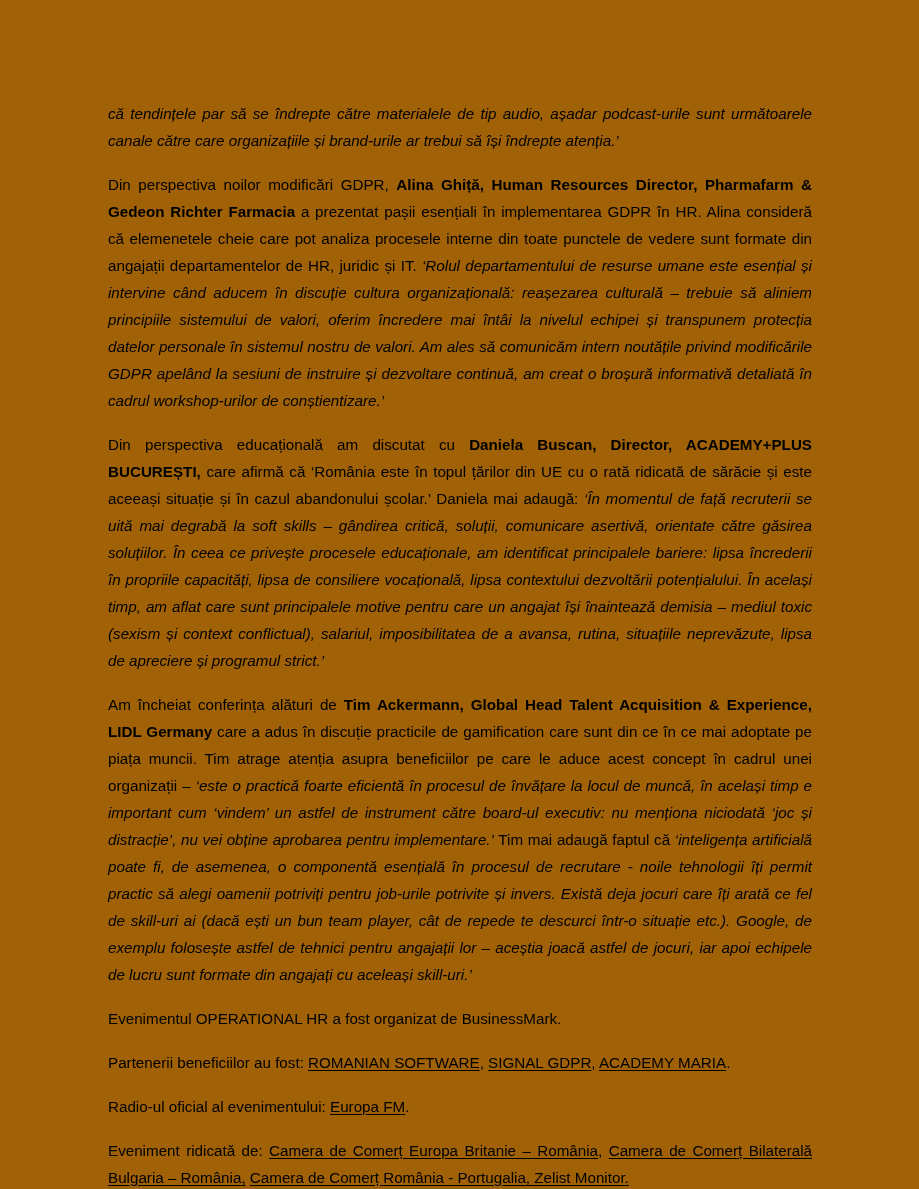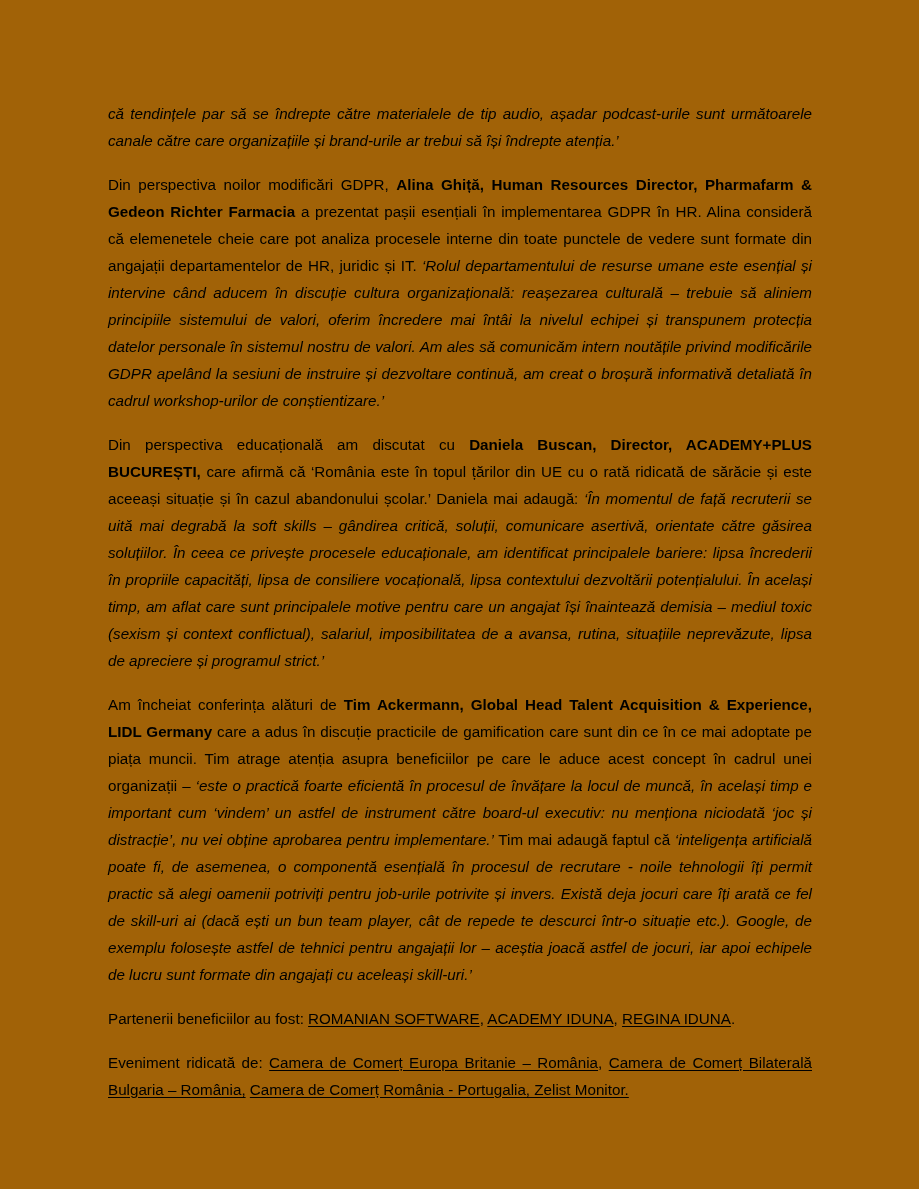--- a/index.html
+++ b/index.html
@@ -44,16 +44,18 @@
 </style>
 </head>
 <body>
 
 <div id="page">
   <div id="content">
       <p class="para"><span class="it">că tendințele par să se îndrepte către materialele de tip audio, așadar podcast-urile sunt următoarele canale către care organizațiile și brand-urile ar trebui să își îndrepte atenția.’</span></p>
       <p class="para"><span>Din perspectiva noilor modificări GDPR, </span><span class="bd">Alina Ghiță, Human Resources Director, Pharmafarm &amp; Gedeon Richter Farmacia</span><span> a prezentat pașii esențiali în implementarea GDPR în HR. Alina consideră că elemenetele cheie care pot analiza procesele interne din toate punctele de vedere sunt formate din angajații departamentelor de HR, juridic și IT. </span><span class="it">‘Rolul departamentului de resurse umane este esențial și intervine când aducem în discuție cultura organizațională: reașezarea culturală – trebuie să aliniem principiile sistemului de valori, oferim încredere mai întâi la nivelul echipei și transpunem protecția datelor personale în sistemul nostru de valori. Am ales să comunicăm intern noutățile privind modificările GDPR apelând la sesiuni de instruire și dezvoltare continuă, am creat o broșură informativă detaliată în cadrul workshop-urilor de conștientizare.’</span></p>
       <p class="para"><span>Din perspectiva educațională am discutat cu </span><span class="bd">Daniela Buscan, Director, ACADEMY+PLUS BUCUREȘTI,</span><span> care afirmă că ‘România este în topul țărilor din UE cu o rată ridicată de sărăcie și este aceeași situație și în cazul abandonului școlar.’ Daniela mai adaugă: </span><span class="it">‘În momentul de față recruterii se uită mai degrabă la soft skills – gândirea critică, soluții, comunicare asertivă, orientate către găsirea soluțiilor. În ceea ce privește procesele educaționale, am identificat principalele bariere: lipsa încrederii în propriile capacități, lipsa de consiliere vocațională, lipsa contextului dezvoltării potențialului. În același timp, am aflat care sunt principalele motive pentru care un angajat își înaintează demisia – mediul toxic (sexism și context conflictual), salariul, imposibilitatea de a avansa, rutina, situațiile neprevăzute, lipsa de apreciere și programul strict.’</span></p>
       <p class="para"><span>Am încheiat conferința alături de </span><span class="bd">Tim Ackermann, Global Head Talent Acquisition &amp; Experience, LIDL Germany</span><span> care a adus în discuție practicile de gamification care sunt din ce în ce mai adoptate pe piața muncii. Tim atrage atenția asupra beneficiilor pe care le aduce acest concept în cadrul unei organizații – </span><span class="it">‘este o practică foarte eficientă în procesul de învățare la locul de muncă, în același timp e important cum ‘vindem’  un astfel de instrument către board-ul executiv: nu menționa niciodată ‘joc și distracție’, nu vei obține aprobarea pentru implementare.’</span><span> Tim mai adaugă faptul că </span><span class="it">‘inteligența artificială poate fi, de asemenea, o componentă esențială în procesul de recrutare -  noile tehnologii îți permit practic să alegi oamenii potriviți pentru job-urile potrivite și invers. Există deja jocuri care îți arată ce fel de skill-uri ai (dacă ești un bun team player, cât de repede te descurci într-o situație etc.). Google, de exemplu folosește astfel de tehnici pentru angajații lor – aceștia joacă astfel de jocuri, iar apoi echipele de lucru sunt formate din angajați cu aceleași skill-uri.’</span></p>
-      <p class="para"><span>Partenerii beneficiilor au fost: </span><span class="ul">ROMANIAN SOFTWARE</span><span>, </span><span class="ul">ACADEMY IDUNA</span><span>, </span><span class="ul">REGINA IDUNA</span><span>.</span></p>
+      <p class="para"><span>Evenimentul OPERATIONAL HR a fost organizat de BusinessMark.</span></p>
+      <p class="para"><span>Partenerii beneficiilor au fost: </span><span class="ul">ROMANIAN SOFTWARE</span><span>, </span><span class="ul">SIGNAL GDPR</span><span>, </span><span class="ul">ACADEMY MARIA</span><span>.</span></p>
+      <p class="para"><span>Radio-ul oficial al evenimentului: </span><span class="ul">Europa FM</span><span>.</span></p>
       <p class="para"><span>Eveniment ridicată de:  </span><span class="ul">Camera de Comerț Europa Britanie – România</span><span>, </span><span class="ul">Camera de Comerț Bilaterală Bulgaria – România,</span><span> </span><span class="ul">Camera de Comerț România - Portugalia, Zelist Monitor.</span></p>
     </div>
 </div>
 
 </body></html>

